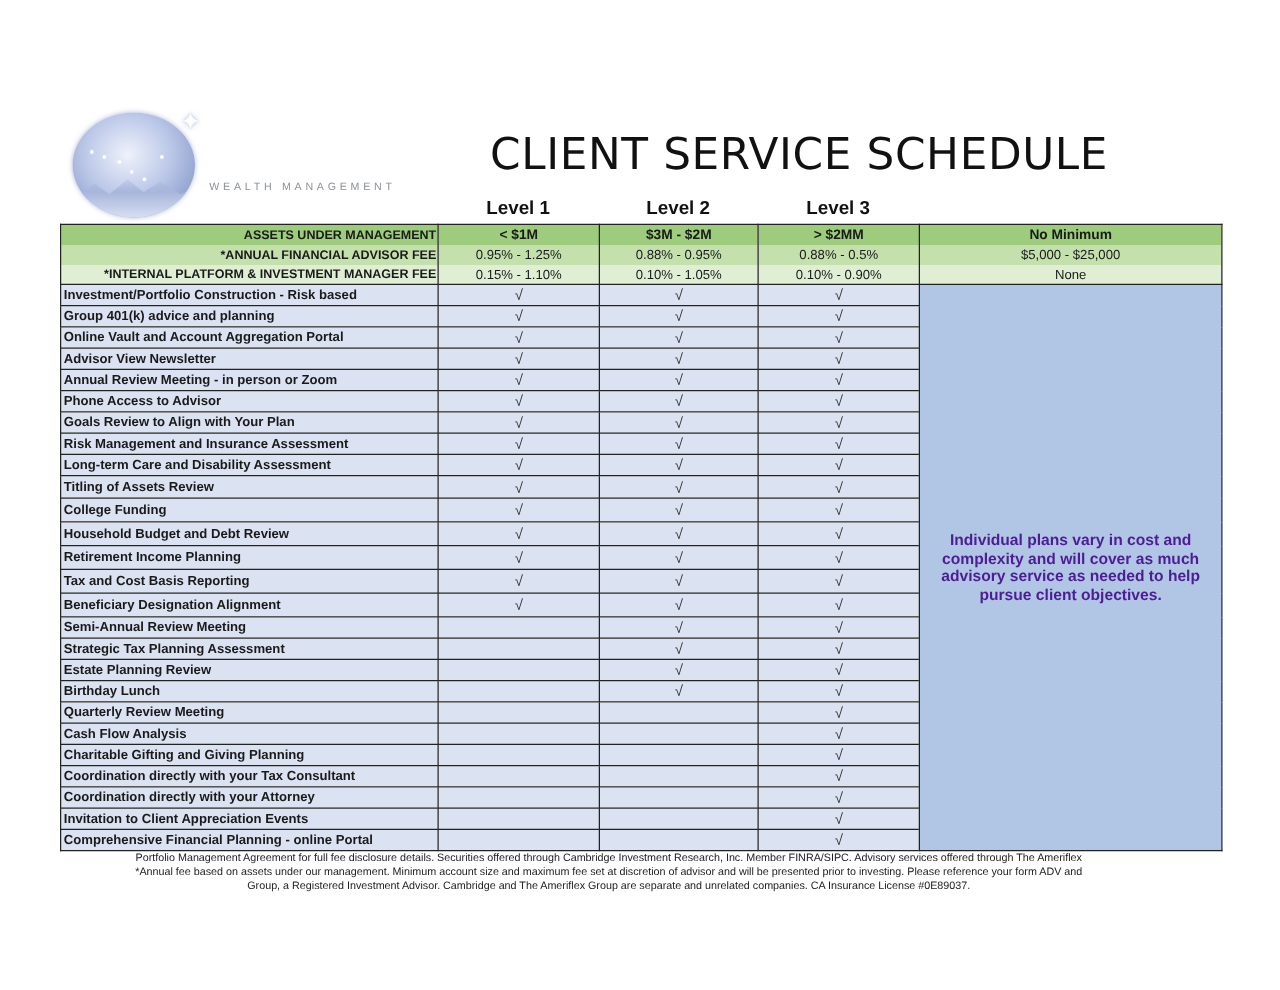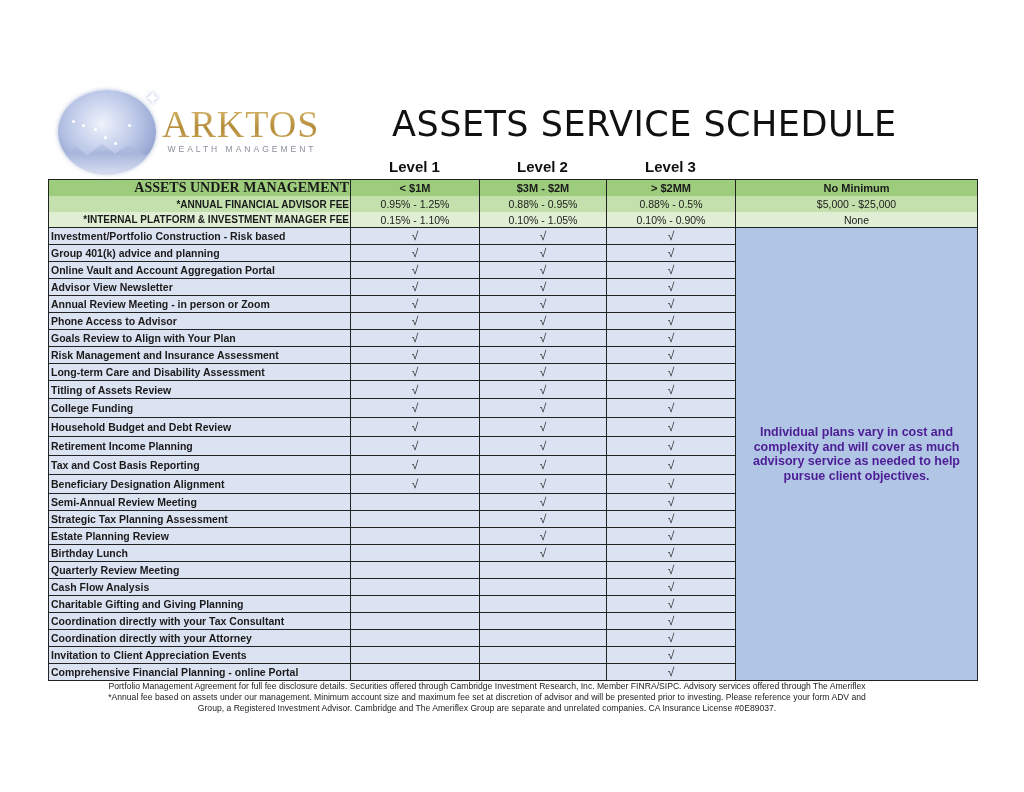--- a/index.html
+++ b/index.html
@@ -45,21 +45,21 @@
   .colhead.small { font-size:13px; top:178px; }
 
   table.sched {
     position:absolute; left:48px; top:179px; border-collapse:collapse; table-layout:fixed;
     font-size:10.5px;
   }
   table.sched td { border:1px solid #222; padding:0 2px; overflow:hidden; white-space:nowrap; }
   .hdr td { text-align:center; font-weight:bold; }
   .hdr td.lbl { text-align:right; padding-right:1px; font-size:10px; }
   .hdr.r1 td { background:#9ccc7c; height:16px; font-size:11px; }
-  .hdr.r1 td.lbl { font-size:14px;font-family:Liberation Serif, serif; }
+  .hdr.r1 td.lbl { font-size:10px; }
   .hdr.r2 td { background:#c4e1ad; height:16px; }
   .hdr.r3 td { background:#e0efd4; height:15px; }
   .hdr.r2 td, .hdr.r3 td { font-weight:normal; font-size:10.5px; }
   .hdr.r2 td.lbl, .hdr.r3 td.lbl { font-weight:bold; font-size:10px; }
   .hdr.r1 td, .hdr.r2 td, .hdr.r3 td { border-top:none; border-bottom:none; }
   .hdr.r1 td { border-top:1px solid #222; }
   .hdr.r3 td { border-bottom:1.5px solid #222; }
   .svc td { background:#dbe2f1; font-weight:bold; font-size:10.5px; }
   .svc td.name { text-align:left; padding-left:2px; }
   .svc td.chk { text-align:center; font-weight:normal; font-size:12px; color:#333; }
@@ -82,25 +82,24 @@
     <div class="star" style="left:24px;top:34px"></div>
     <div class="star" style="left:36px;top:38px"></div>
     <div class="star" style="left:46px;top:46px"></div>
     <div class="star" style="left:56px;top:52px"></div>
     <div class="star" style="left:62px;top:62px"></div>
     <div class="star" style="left:54px;top:66px"></div>
     <div class="star" style="left:70px;top:34px"></div>
     <div class="mtn"></div>
   </div>
   <div class="logo-spark">✦</div>
-  <div class="logo-name">ARKTOS</div>
   <div class="logo-sub">WEALTH MANAGEMENT</div>
 </div>
 
-<div class="title">ASSETS SERVICE SCHEDULE</div>
+<div class="title">CLIENT SERVICE SCHEDULE</div>
 
 <div class="colhead" style="left:350px;width:129px">Level 1</div>
 <div class="colhead" style="left:479px;width:127px">Level 2</div>
 <div class="colhead" style="left:606px;width:129px">Level 3</div>
 <div class="colhead small" style="left:735px;width:242px">FINANCIAL PLAN ONLY</div>
 
 <table class="sched">
   <colgroup>
     <col style="width:302px">
       <col style="width:129px">

